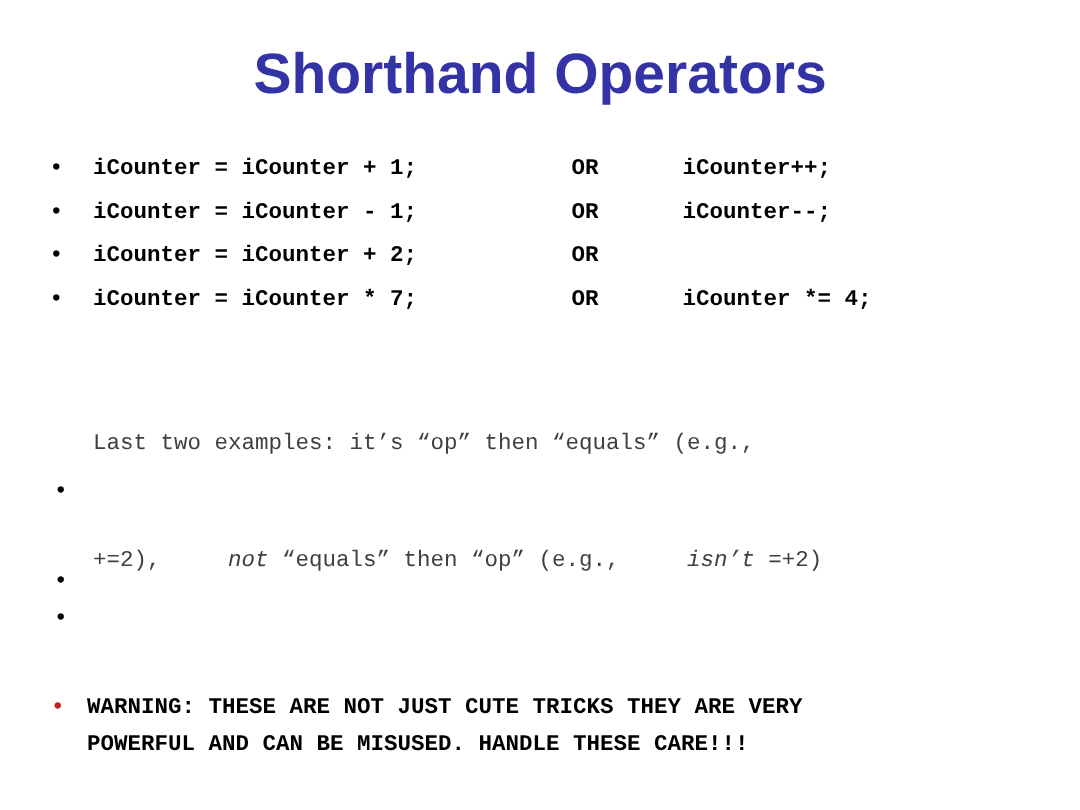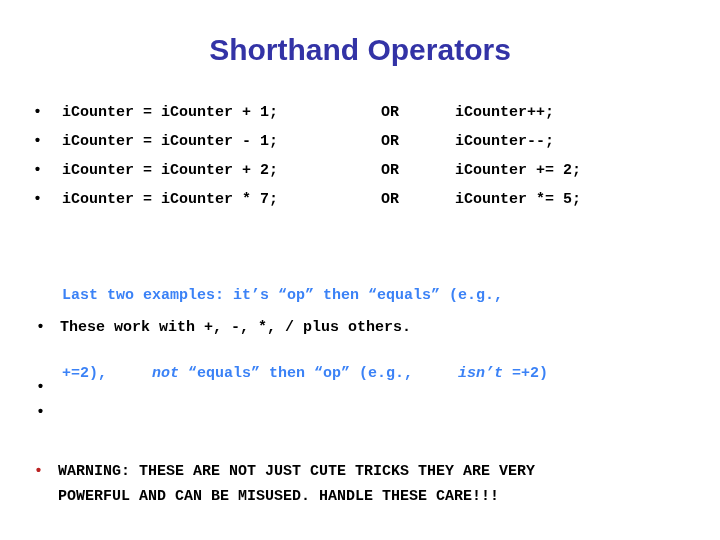--- a/index.html
+++ b/index.html
@@ -23,21 +23,21 @@
 
   
   .title {
     position: absolute;
     left: 0;
     top: 33px;
     width: 720px;
     text-align: center;
     font-family: "Liberation Sans", "DejaVu Sans", sans-serif;
     font-weight: bold;
-    font-size: 30px;
+    font-size: 38px;
     line-height: 34px;
     letter-spacing: 0px;
     color: #3333a6;
     white-space: nowrap;
   }
 
   
   .op-table {
     position: absolute;
     left: 0;
@@ -80,22 +80,22 @@
   }
 
   
   .note {
     position: absolute;
     left: 62px;
     top: 231px;
     width: 630px;
     font-size: 15px;
     line-height: 26px;
-    font-weight: bold;
-    color: #3b82f6;
+    font-weight: normal;
+    color: #404040;
     white-space: pre;
   }
   .note em {
     font-style: italic;
     margin-left: 36px;
   }
 
   
   .bline {
     position: absolute;
@@ -171,40 +171,38 @@
       <span class="op-bullet">•</span>
       <span class="op-c1">iCounter = iCounter - 1;</span>
       <span class="op-c2">OR</span>
       <span class="op-c3">iCounter--;</span>
     </div>
 
     <div class="op-row">
       <span class="op-bullet">•</span>
       <span class="op-c1">iCounter = iCounter + 2;</span>
       <span class="op-c2">OR</span>
-      <span class="op-c3">iCounter += 2;</span>
     </div>
 
     <div class="op-row">
       <span class="op-bullet">•</span>
       <span class="op-c1">iCounter = iCounter * 7;</span>
       <span class="op-c2">OR</span>
-      <span class="op-c3">iCounter *= 5;</span>
+      <span class="op-c3">iCounter *= 4;</span>
     </div>
 
   </div>
 
   <div class="note">
     <div><span>Last two examples: it’s “op” then “equals” (e.g.,</span></div>
     <div><span>+=2), </span><em>not</em><span> “equals” then “op” (e.g., </span><em>isn’t</em><span> =+2)</span></div>
   </div>
 
   <div class="bline line-these">
     <span class="bl-dot">•</span>
-    <span class="bl-txt">These work with +, -, *, / plus others.</span>
   </div>
 
   <div class="bline line-inc">
     <span class="bl-dot">•</span>
   </div>
 
   <div class="bline line-add">
     <span class="bl-dot">•</span>
   </div>
 

